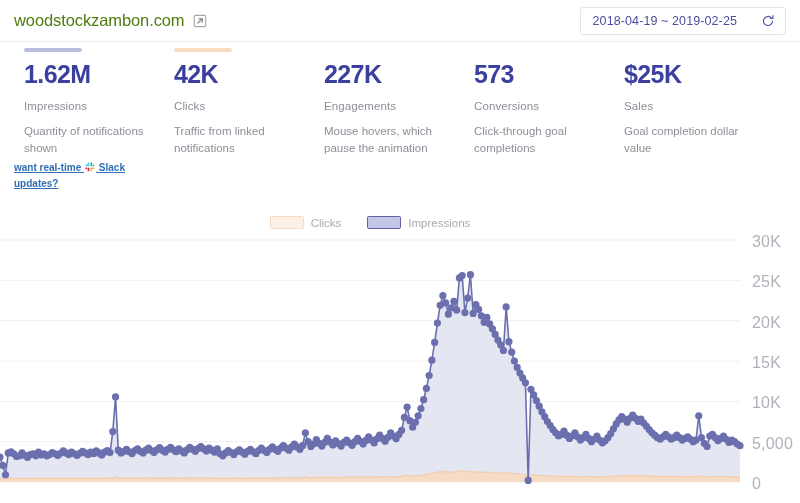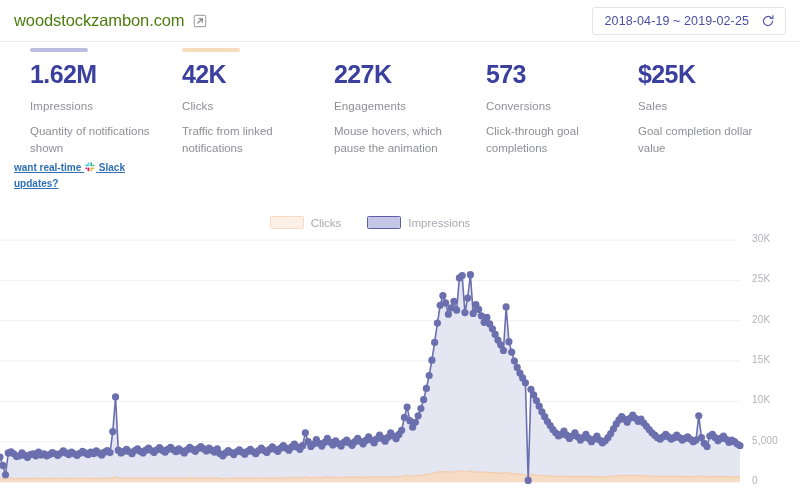--- a/index.html
+++ b/index.html
@@ -19,31 +19,31 @@
     border-bottom: 1px solid #ececec;
   }
   .site-title-wrap { display:flex; align-items:center; gap:8px; }
   .site-title {
     font-size: 16.5px; color:#4d7c0f; letter-spacing:-0.1px;
     font-family:"Liberation Sans", sans-serif;
   }
   .ext-icon { width:14px; height:14px; display:block; }
 
   .daterange {
-    display:flex; align-items:center; gap:12px;
+    display:flex; align-items:center; gap:24px;
     border:1px solid #e4e4e8; border-radius:3px;
     padding: 6px 10px 6px 12px; background:#fff;
   }
   .daterange-text { font-size:12.5px; color:#4a4fa0; letter-spacing:0.1px; }
   .refresh-icon { width:14px; height:14px; display:block; }
 
   
   .kpis {
-    position:absolute; left:16px; top:42px; width:774px; height:166px;
-    display:flex; padding-left:14px; padding-top:6px;
+    position:absolute; left:0; top:42px; width:774px; height:166px;
+    display:flex; padding-left:24px; padding-top:6px;
   }
   .kpi { width:157px; position:relative; }
   .kpi-bar { width:58px; height:4px; border-radius:2px; margin-bottom:9px; }
   .kpi-bar.empty { background:transparent; }
   .kpi-value {
     font-size:25px; font-weight:bold; color:#3b3f9e;
     letter-spacing:-0.6px; line-height:1.05;
     font-family:"Liberation Sans", sans-serif;
   }
   .kpi-label {
@@ -71,21 +71,21 @@
   .legend-sw.impressions { background:#c3c6e4; border:1.5px solid #5c60a6; }
   .legend-text { font-size:11.5px; color:#a9a9b4; }
 
   
   .chart-area {
     position:absolute; left:0; top:232px; width:800px; height:271px;
   }
   .chart-svg { display:block; }
   .ylabels { position:absolute; left:752px; top:232px; width:48px; height:271px; }
   .ytick {
-    position:absolute; font-size:10px; color:#b2b2bb; left:0;
+    position:absolute; font-size:16px; color:#b2b2bb; left:0;
     letter-spacing:0.2px;
   }
 </style>
 </head>
 <body>
 
 <div id="root">
 
   <div class="header">
     <div class="site-title-wrap">

